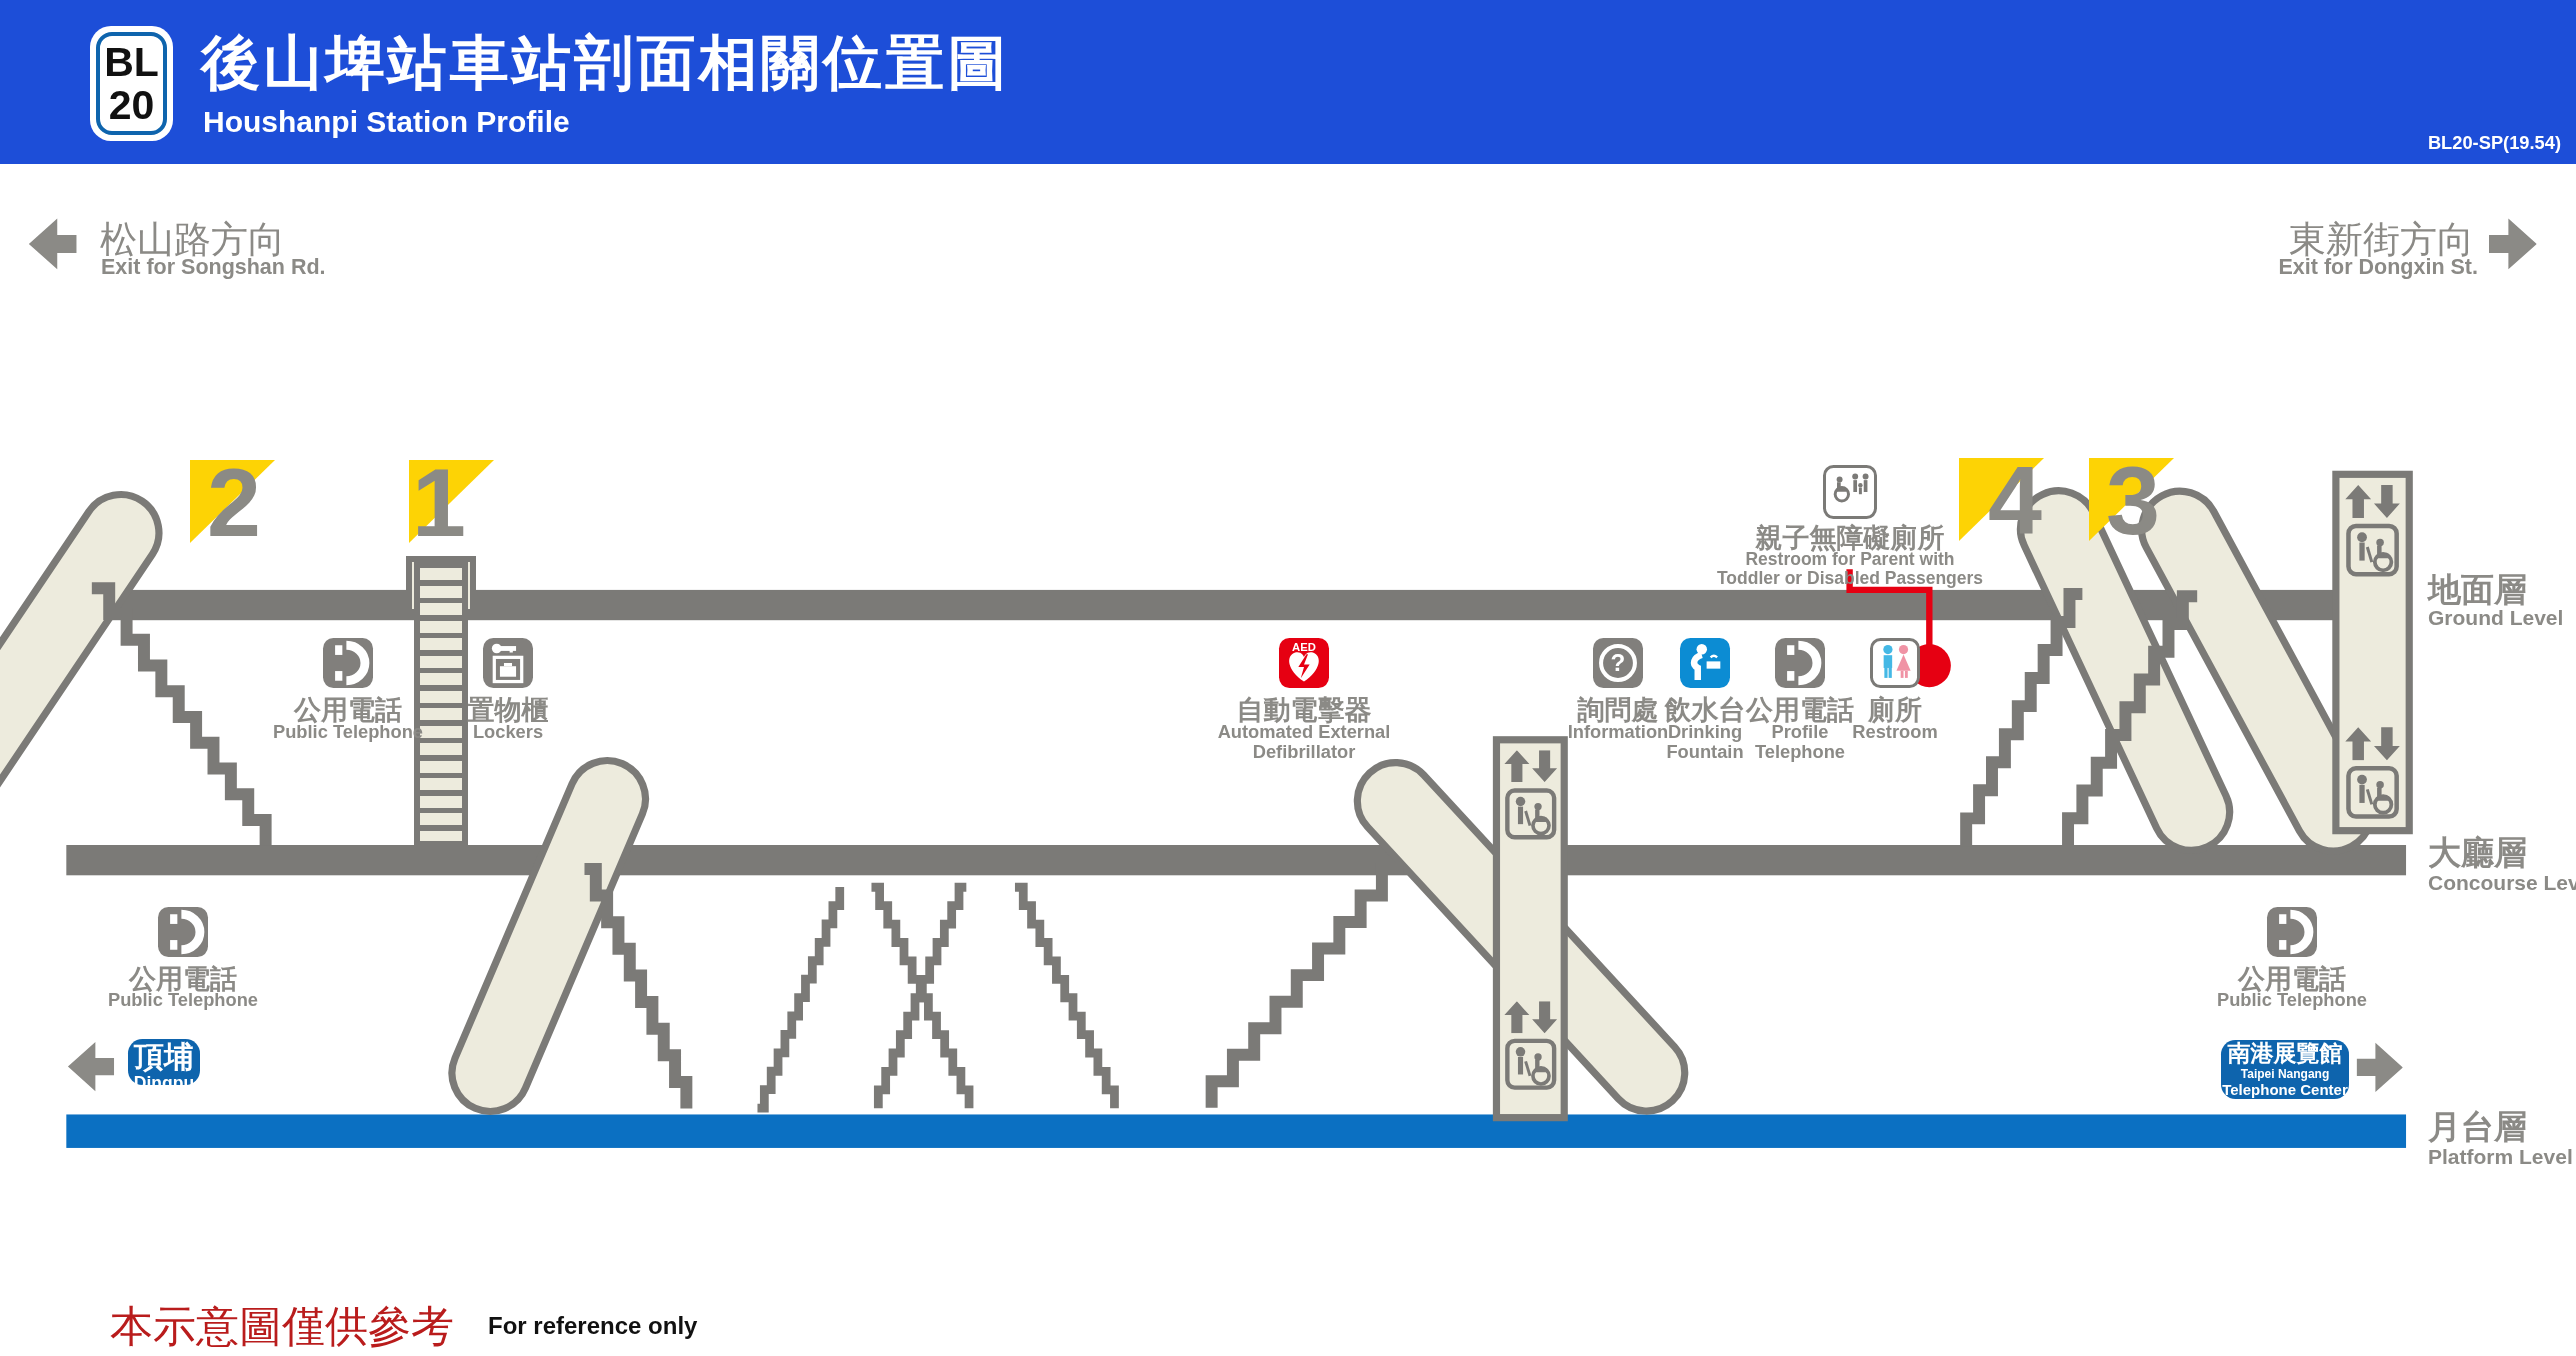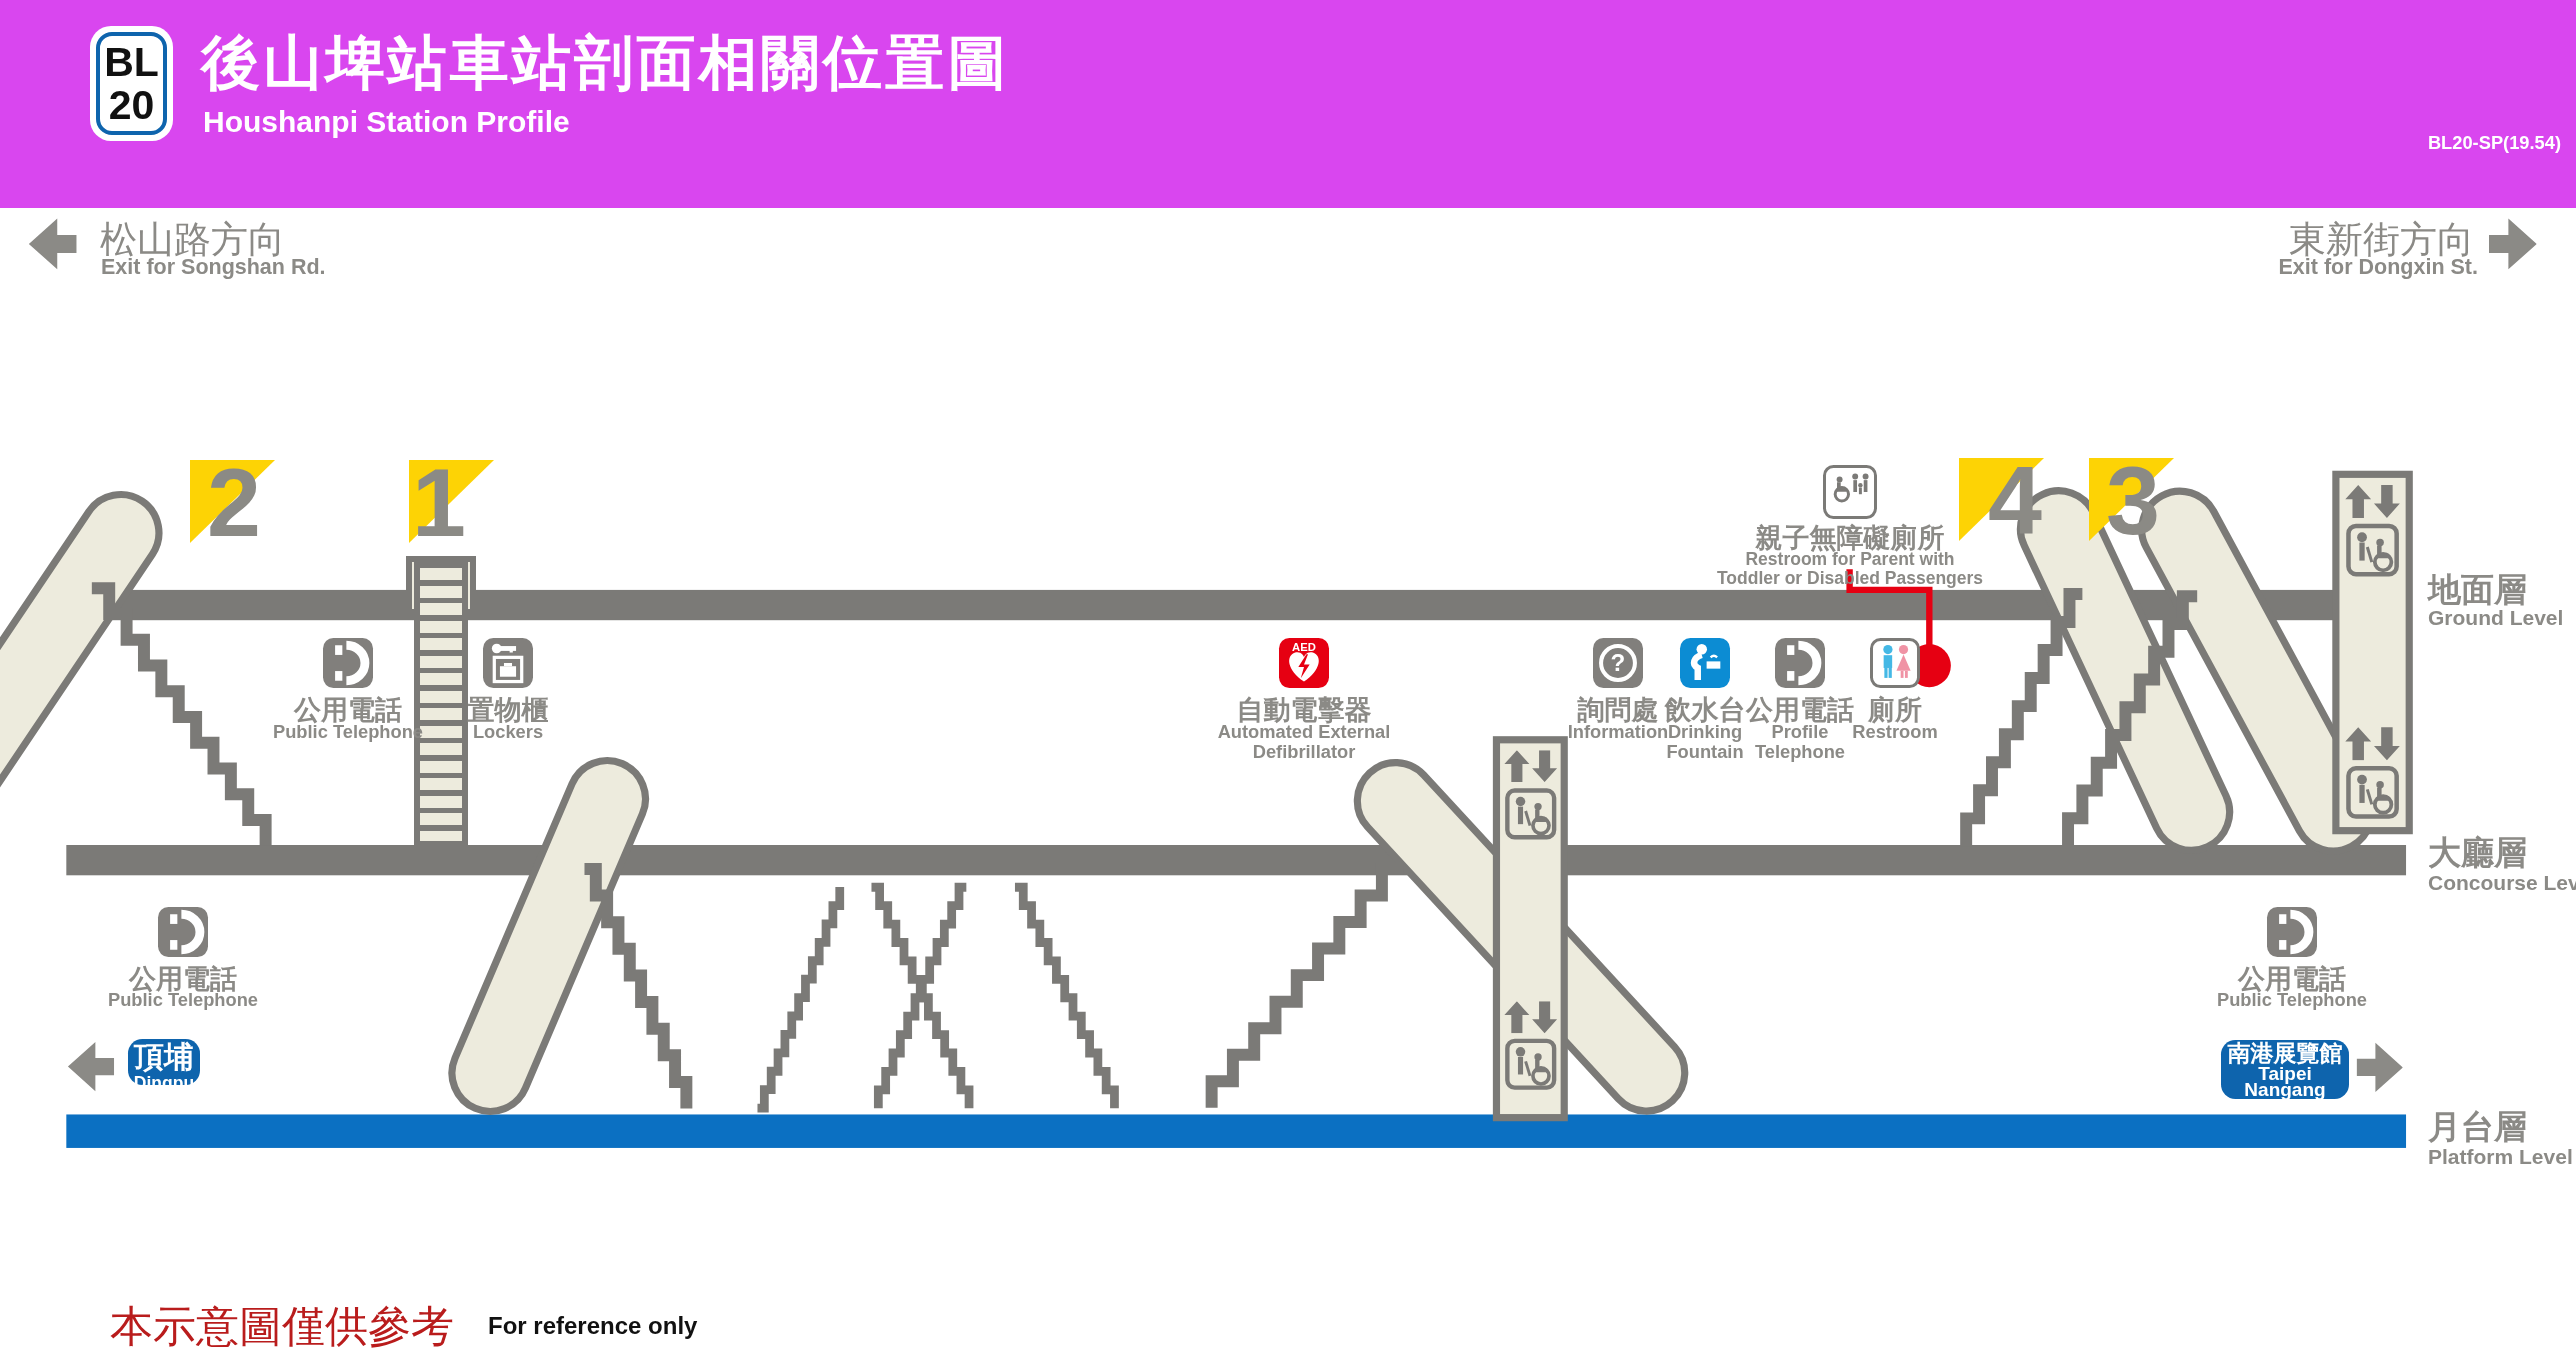--- a/index.html
+++ b/index.html
@@ -2,21 +2,21 @@
 <html style="font-size:12.8px"><head>
 <meta charset="utf-8">
 <style>
   html,body{margin:0;padding:0;}
   body{
     width:2576px;height:1356px;position:relative;background:#ffffff;overflow:hidden;
     font-family:"Liberation Sans","DejaVu Sans",sans-serif;
   }
   .abs{position:absolute;}
   
-  #banner{left:0;top:0;width:2576px;height:208px;background:#d946ef;}
+  #banner{left:0;top:0;width:2576px;height:164px;background:#1d4ed8;}
   #badge{left:90px;top:26px;width:83px;height:115px;background:#ffffff;border-radius:21px;}
   #badge-ring{position:absolute;left:5.6px;top:5.6px;right:5.6px;bottom:5.6px;border:4px solid #0e64ad;border-radius:16px;
     display:flex;flex-direction:column;align-items:center;justify-content:center;color:#111;font-weight:bold;}
   #badge-ring .l1{font-size:41px;line-height:43px;}
   #badge-ring .l2{font-size:41px;line-height:43px;}
   #title-zh{left:201px;top:24px;font-size:59px;font-weight:bold;color:#fff;letter-spacing:3.2px;white-space:nowrap;}
   #title-en{left:203px;top:105px;font-size:30px;font-weight:bold;color:#fff;white-space:nowrap;}
   #doc-code{left:2354px;top:132px;width:207px;text-align:right;font-size:18.3px;font-weight:bold;color:#fff;}
   
   .dir-zh{font-size:37px;font-weight:normal;color:#8b8a86;white-space:nowrap;}
@@ -285,19 +285,19 @@
 </div>
 <div class="abs fac-zh ctr" style="left:2292px;top:961px">公用電話</div>
 <div class="abs fac-en ctr" style="left:2292px;top:989px">Public Telephone</div>
 
 <div class="abs term-badge" style="left:128px;top:1039px;width:72px;height:46px">
   <div style="font-size:30px;line-height:35px">頂埔</div>
   <div style="font-size:17.5px;line-height:19px">Dingpu</div>
 </div>
 <div class="abs term-badge" style="left:2221px;top:1040px;width:128px;height:59px">
   <div style="font-size:23px;line-height:26px">南港展覽館</div>
-  <div style="font-size:19px;line-height:16px">Taipei Nangang</div>
+  <div style="font-size:12px;line-height:16px">Taipei Nangang</div>
   <div style="font-size:15px;line-height:16px">Telephone Center</div>
 </div>
 
 <div class="abs" id="foot-zh">本示意圖僅供參考</div>
 <div class="abs" id="foot-en">For reference only</div>
 
 
 </body></html>

